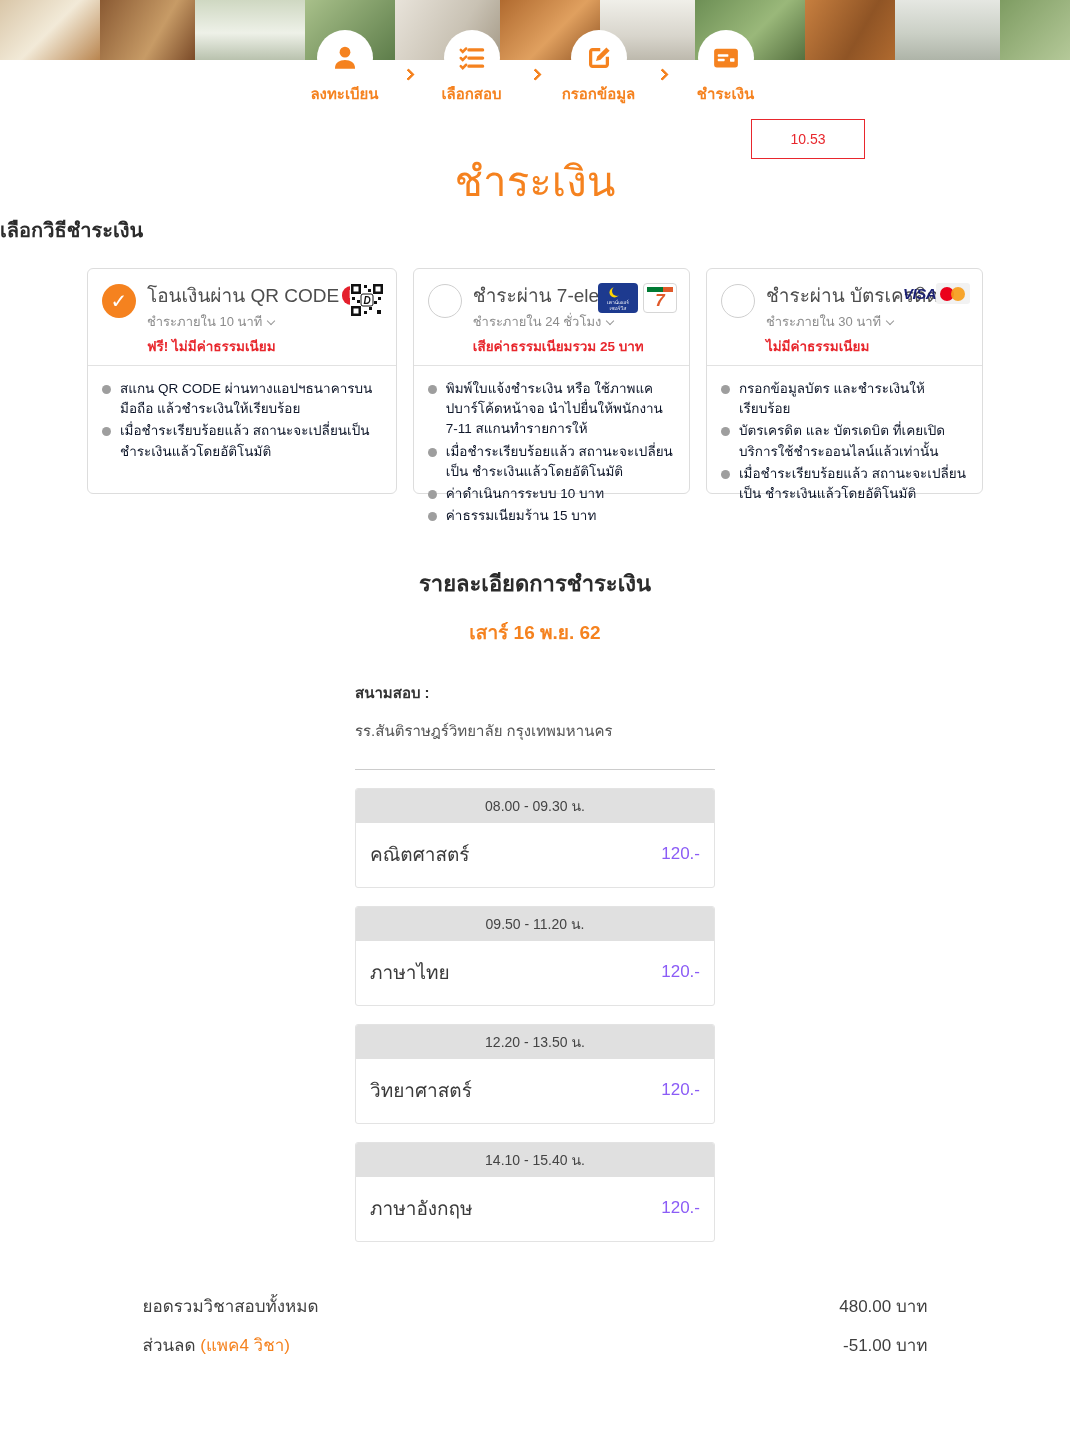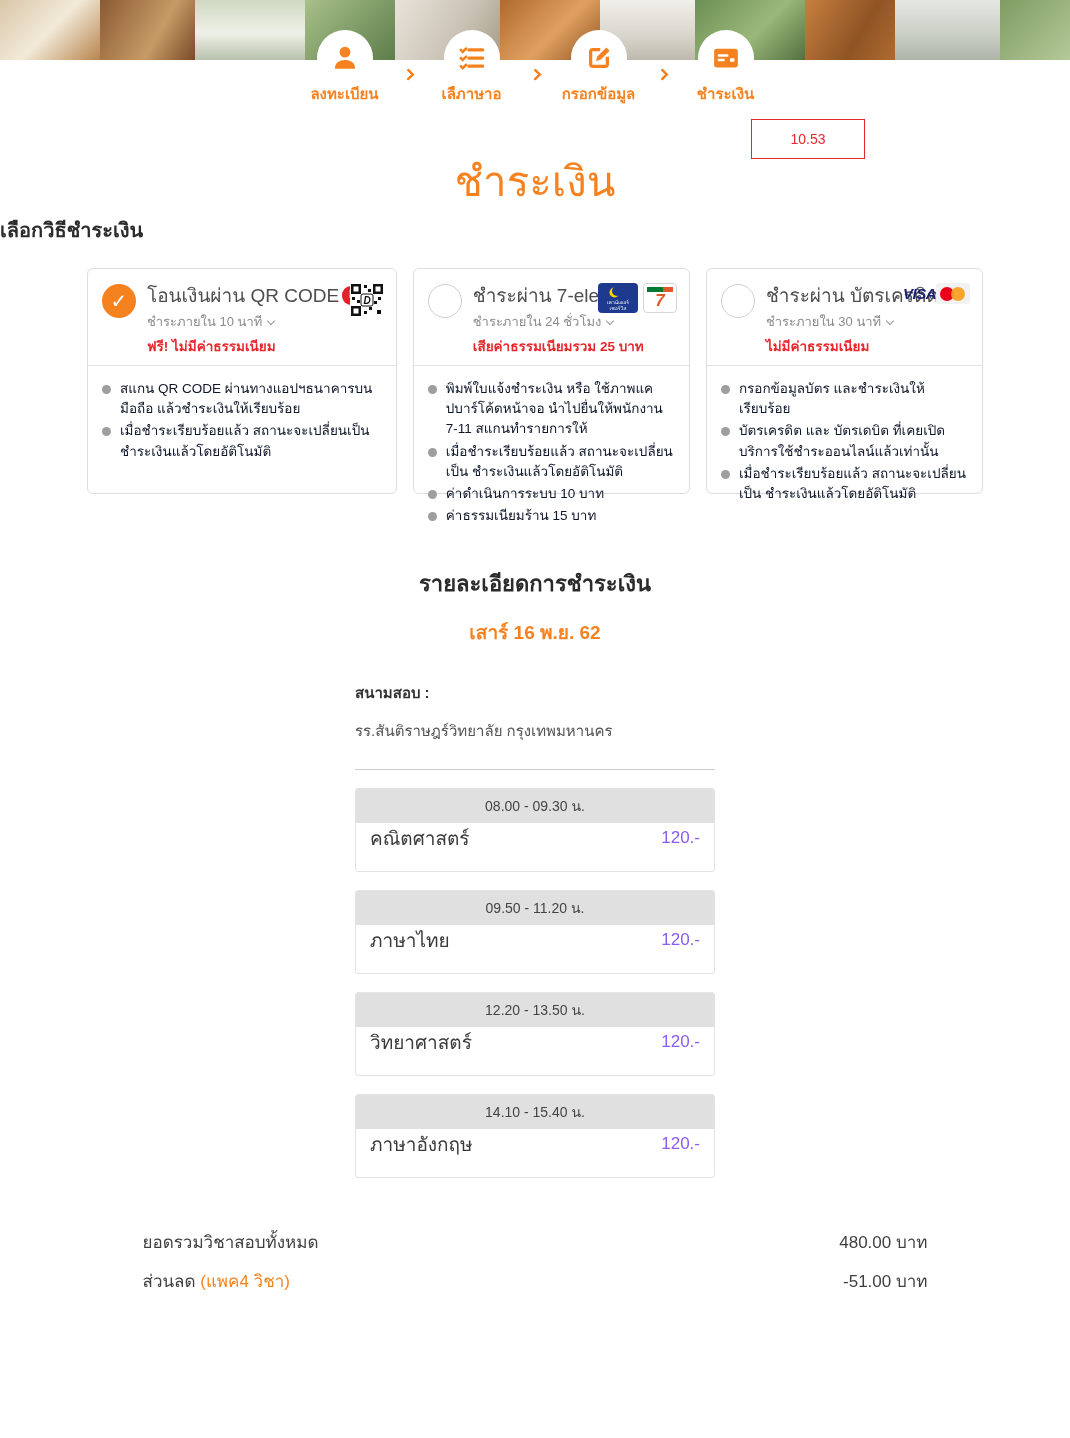--- a/index.html
+++ b/index.html
@@ -69,21 +69,21 @@
 
   
   .details-title { text-align:center; font-size:22px; font-weight:bold; color:#2b2b2b; margin-top:72px; }
   .details-date { text-align:center; font-size:19px; font-weight:bold; color:#f5821f; margin-top:16px; }
   .details-col { width:360px; margin:0 auto; }
   .field-label { font-size:15px; font-weight:bold; color:#333; margin-top:34px; }
   .field-value { font-size:15px; color:#555; margin-top:14px; padding-bottom:26px; border-bottom:1px solid #ccc; }
   .subjects-label { font-size:15px; font-weight:bold; color:#333; margin-top:40px; }
   .subj-card { border:1px solid #e3e3e3; border-radius:3px; margin-top:18px; background:#fff; }
   .subj-time { background:#e0e0e0; color:#444; font-size:14px; text-align:center; padding:6px 0; border-radius:2px 2px 0 0; }
-  .subj-body { display:flex; justify-content:space-between; align-items:center; padding:0 14px 18px; }
+  .subj-body { display:flex; justify-content:space-between; align-items:center; padding:16px 14px 18px; }
   .subj-name { font-size:19px; color:#3a3a3a; }
   .subj-price { font-size:17px; color:#8b5cf6; }
 
   
   .summary { width:785px; margin:50px auto 0; }
   .sum-row { display:flex; justify-content:space-between; font-size:17px; color:#3f3f3f; margin-bottom:12px; }
   .orange { color:#f5821f; }
 </style>
 </head>
 <body>
@@ -113,21 +113,21 @@
     <div class="step-label">ลงทะเบียน</div>
   </div>
   <span class="sep"></span>
   <div class="step">
     <div class="bubble">
       <svg viewBox="0 0 24 24" fill="none" stroke="#f5821f" stroke-width="2.6" stroke-linecap="round">
           <path d="M9.5 5.5h11M9.5 12h11M9.5 18.5h11"></path>
           <path d="M3 5.5l1.6 1.6L7.3 4.4M3 12l1.6 1.6L7.3 10.9M3 18.5l1.6 1.6 2.7-2.7" stroke-width="2"></path>
         </svg>
     </div>
-    <div class="step-label">เลืภาษาอ</div>
+    <div class="step-label">เลือกสอบ</div>
   </div>
   <span class="sep"></span>
   <div class="step">
     <div class="bubble">
       <svg viewBox="0 0 24 24">
           <path d="M4 6.8C4 5.3 5.3 4 6.8 4H13v2.6H6.8a.2.2 0 0 0-.2.2v10.4c0 .1.1.2.2.2h10.4c.1 0 .2-.1.2-.2V11H20v6.2c0 1.5-1.3 2.8-2.8 2.8H6.8C5.3 20 4 18.7 4 17.2z" fill="#f5821f"></path>
           <path d="M9.6 14.4l1-3.6 7.3-7.3 2.6 2.6-7.3 7.3z" fill="#f5821f"></path>
         </svg>
     </div>
     <div class="step-label">กรอกข้อมูล</div>

